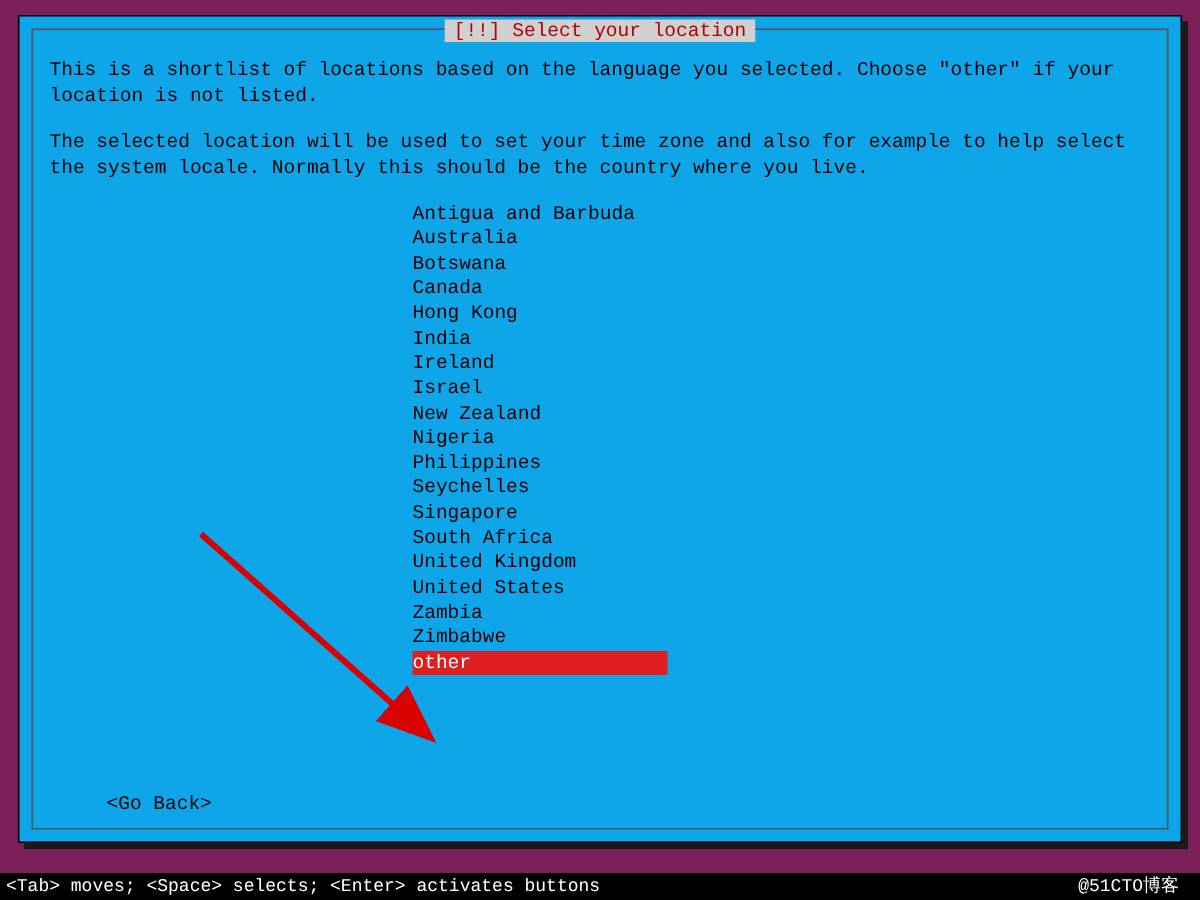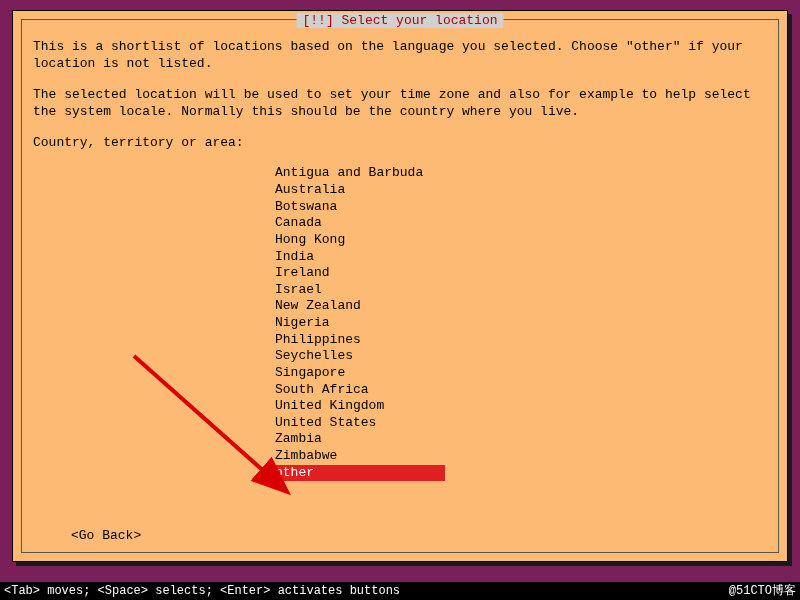--- a/index.html
+++ b/index.html
@@ -26,21 +26,21 @@
       width: 100%;
       height: 100%;
       background: #1a1a1a;
     }
     .dialog {
       position: absolute;
       top: 0;
       left: 0;
       width: 100%;
       height: 100%;
-      background: #fdba74;
+      background: #0ea5e9;
       border: 1px solid #000;
     }
     .dialog-frame {
       position: absolute;
       top: 8px;
       left: 8px;
       right: 8px;
       bottom: 8px;
       border: 1px solid #555;
     }
@@ -91,40 +91,39 @@
       left: 0;
       width: 100%;
       height: 18px;
       background: #000;
       color: #fff;
       font-size: 12px;
       line-height: 18px;
       padding-left: 4px;
       display: flex;
       justify-content: space-between;
-      padding-right: 4px;
+      padding-right: 14px;
     }
     .arrow {
       position: absolute;
       pointer-events: none;
       z-index: 50;
     }
   </style>
 </head>
 <body>
 
 <div class="dialog-wrap">
   <div class="dialog-shadow"></div>
   <div class="dialog">
     <div class="dialog-frame"></div>
     <div class="dialog-title">[!!] Select your location</div>
     <div class="content">
       <div class="para">This is a shortlist of locations based on the language you selected. Choose "other" if your location is not listed.</div>
       <div class="para">The selected location will be used to set your time zone and also for example to help select the system locale. Normally this should be the country where you live.</div>
-      <div class="label-line">Country, territory or area:</div>
       <div class="list" id="location-list"><div class="list-item">Antigua and Barbuda</div><div class="list-item">Australia</div><div class="list-item">Botswana</div><div class="list-item">Canada</div><div class="list-item">Hong Kong</div><div class="list-item">India</div><div class="list-item">Ireland</div><div class="list-item">Israel</div><div class="list-item">New Zealand</div><div class="list-item">Nigeria</div><div class="list-item">Philippines</div><div class="list-item">Seychelles</div><div class="list-item">Singapore</div><div class="list-item">South Africa</div><div class="list-item">United Kingdom</div><div class="list-item">United States</div><div class="list-item">Zambia</div><div class="list-item">Zimbabwe</div><div class="list-item selected">other</div></div>
     </div>
     <div class="go-back">&lt;Go Back&gt;</div>
   </div>
 </div>
 
 <svg class="arrow" style="top:350px;left:130px" width="180" height="160">
   <defs>
     <marker id="ah" markerWidth="10" markerHeight="10" refX="8" refY="4" orient="auto">
       <path d="M0,0 L10,4 L0,8 Z" fill="#d80000"></path>

